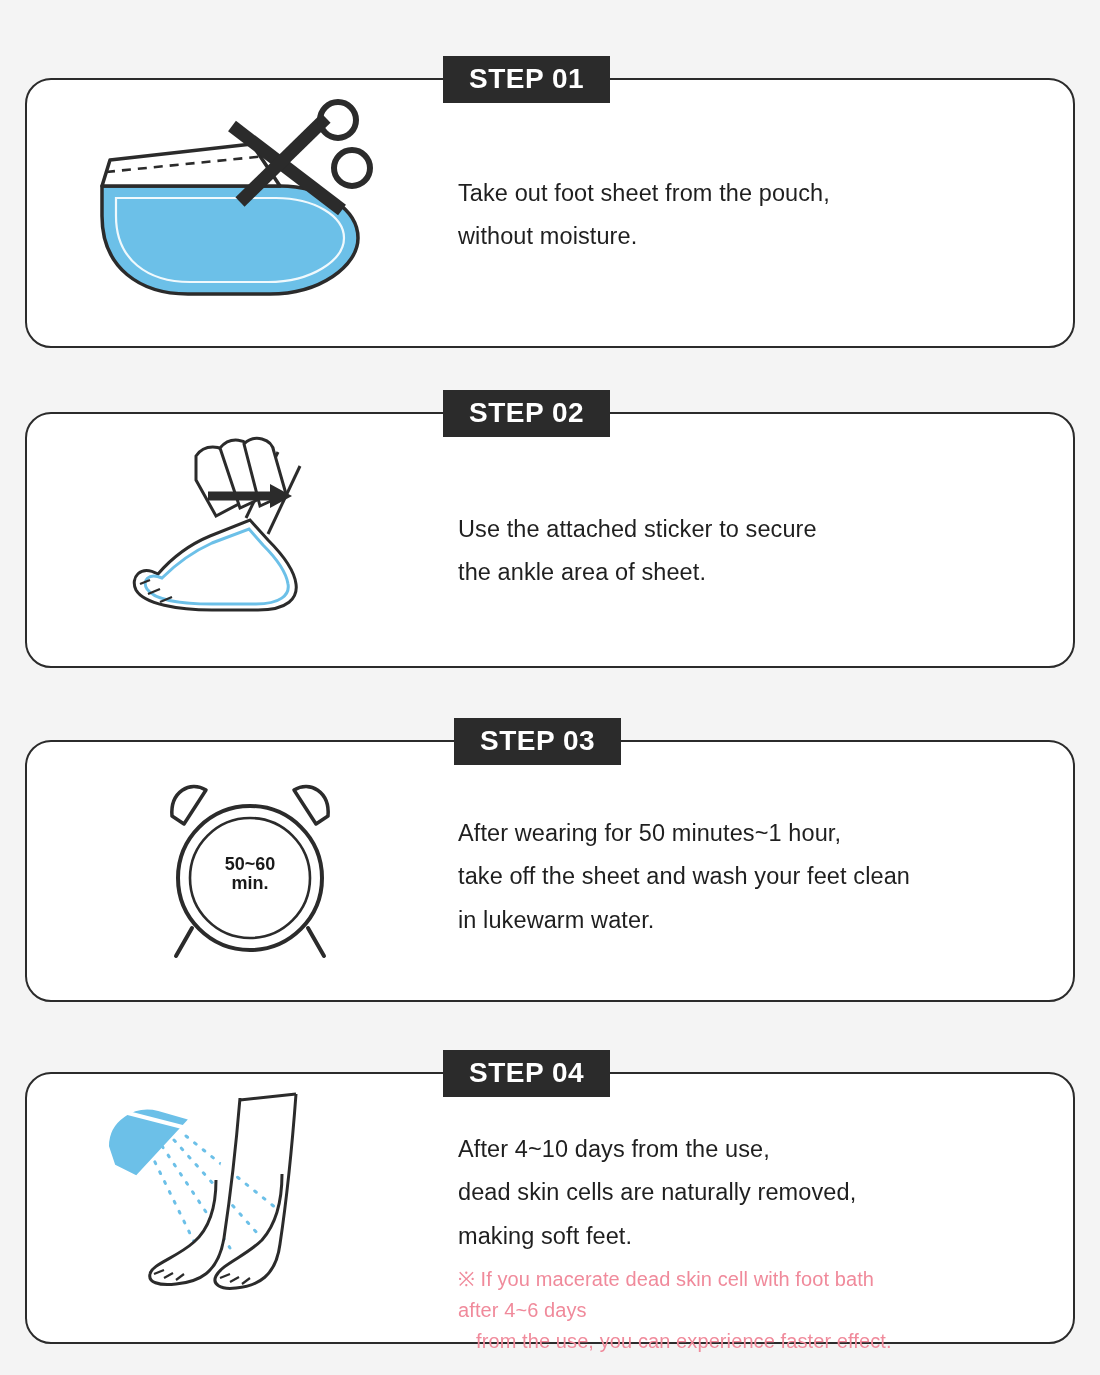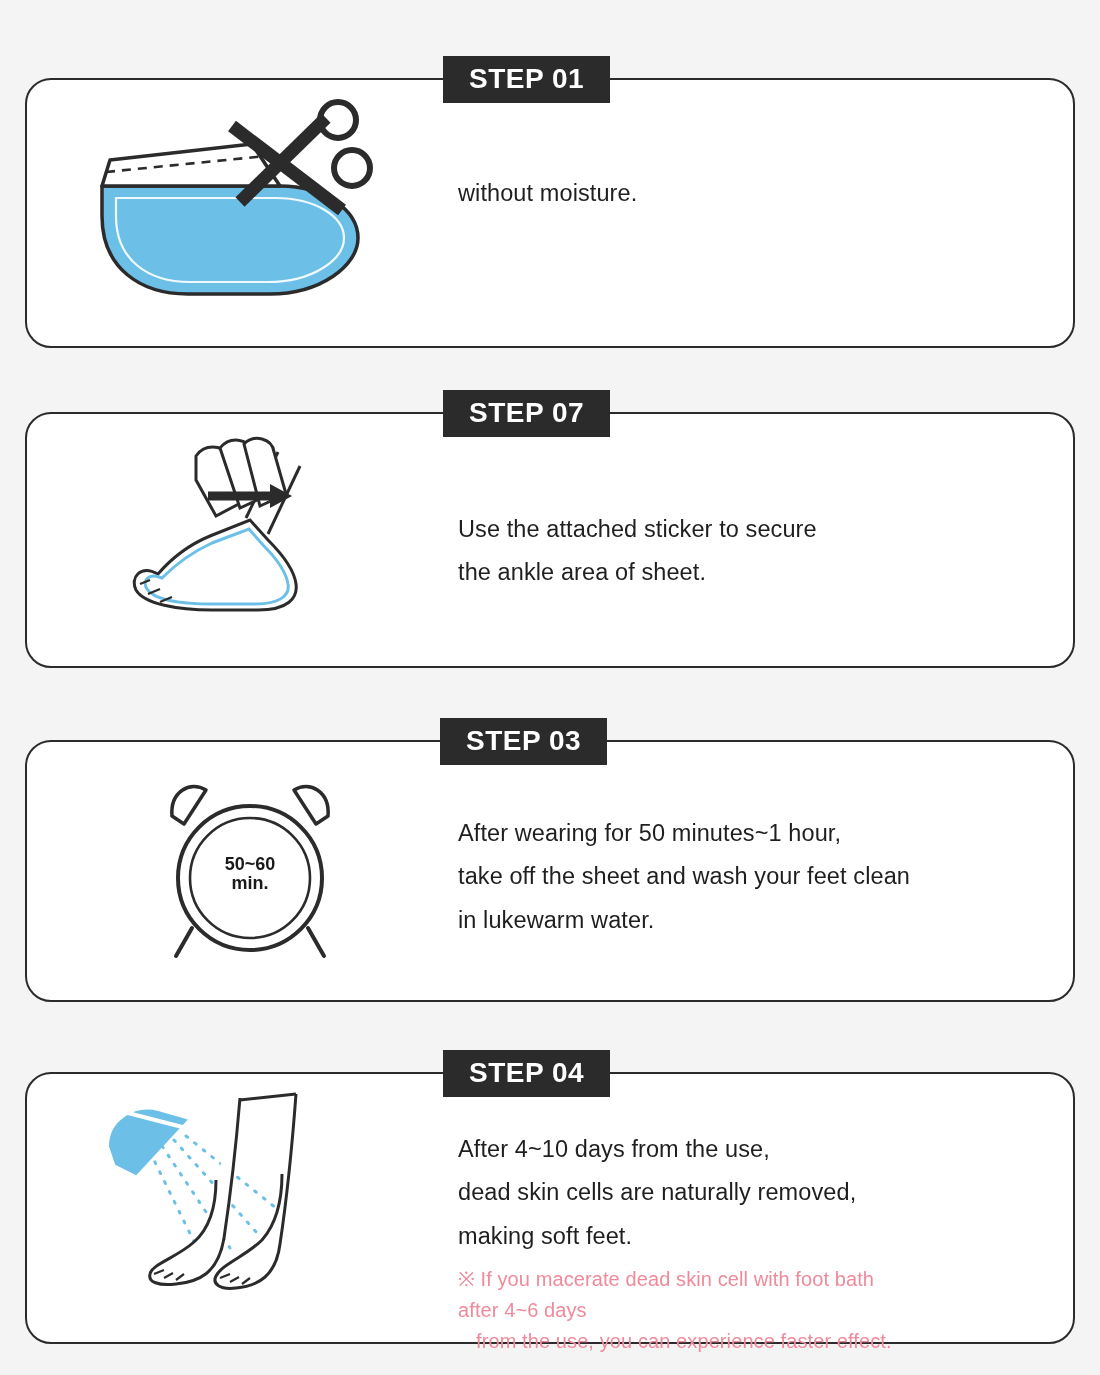--- a/index.html
+++ b/index.html
@@ -45,21 +45,21 @@
     font-size: 28px;
     font-weight: bold;
     letter-spacing: 0.5px;
     padding: 9px 26px 10px 26px;
     line-height: 1;
     z-index: 5;
     white-space: nowrap;
   }
   .badge-1 { left: 443px; top: 56px; }
   .badge-2 { left: 443px; top: 390px; }
-  .badge-3 { left: 440px; top: 718px; }
+  .badge-3 { left: 454px; top: 718px; }
   .badge-4 { left: 443px; top: 1050px; }
 
   .step-text {
     position: absolute;
     left: 458px;
     font-size: 23.5px;
     line-height: 1.85;
     color: #1f1f1f;
     letter-spacing: 0.1px;
   }
@@ -124,20 +124,21 @@
       <path d="M152 28 L262 112" stroke-width="13" stroke-linecap="butt"></path>
       <path d="M246 20 L160 104" stroke-width="13" stroke-linecap="butt"></path>
       <circle cx="258" cy="22" r="18" stroke-width="6"></circle>
       <circle cx="272" cy="70" r="18" stroke-width="6"></circle>
     </g>
   </svg>
 
   <div class="step-badge badge-1">STEP 01</div>
 
   <div class="step-text text-1">
+    <div>Take out foot sheet from the pouch,</div>
     <div>without moisture.</div>
   </div>
 
   <div class="step step-2"></div>
 
   <svg class="art art-2" width="260" height="200" viewBox="0 0 260 200">
 
     <path d="M58 142 C40 132 30 146 36 158 C44 172 78 178 112 178 L158 178
              C188 178 198 166 196 152 C194 136 180 120 168 108 L150 88
              L110 104 C86 114 70 128 58 142 Z" fill="#ffffff" stroke="#2b2b2b" stroke-width="3"></path>
@@ -153,21 +154,21 @@
     <g fill="#ffffff" stroke="#2b2b2b" stroke-width="3">
       <path d="M96 24 C104 12 122 12 128 24 L150 66 L116 84 L96 48 Z"></path>
       <path d="M120 16 C130 4 148 6 152 20 L170 62 L140 76 Z"></path>
       <path d="M144 12 C154 2 172 6 174 20 L186 62 L160 74 Z"></path>
     </g>
 
     <path d="M108 64 L170 64" stroke="#2b2b2b" stroke-width="9" fill="none"></path>
     <path d="M170 52 L192 64 L170 76 Z" fill="#2b2b2b"></path>
   </svg>
 
-  <div class="step-badge badge-2">STEP 07</div>
+  <div class="step-badge badge-2">STEP 02</div>
 
   <div class="step-text text-2">
     <div>Use the attached sticker to secure</div>
     <div>the ankle area of sheet.</div>
   </div>
 
   <div class="step step-3"></div>
 
   <svg class="art art-3" width="220" height="200" viewBox="0 0 220 200">
 

